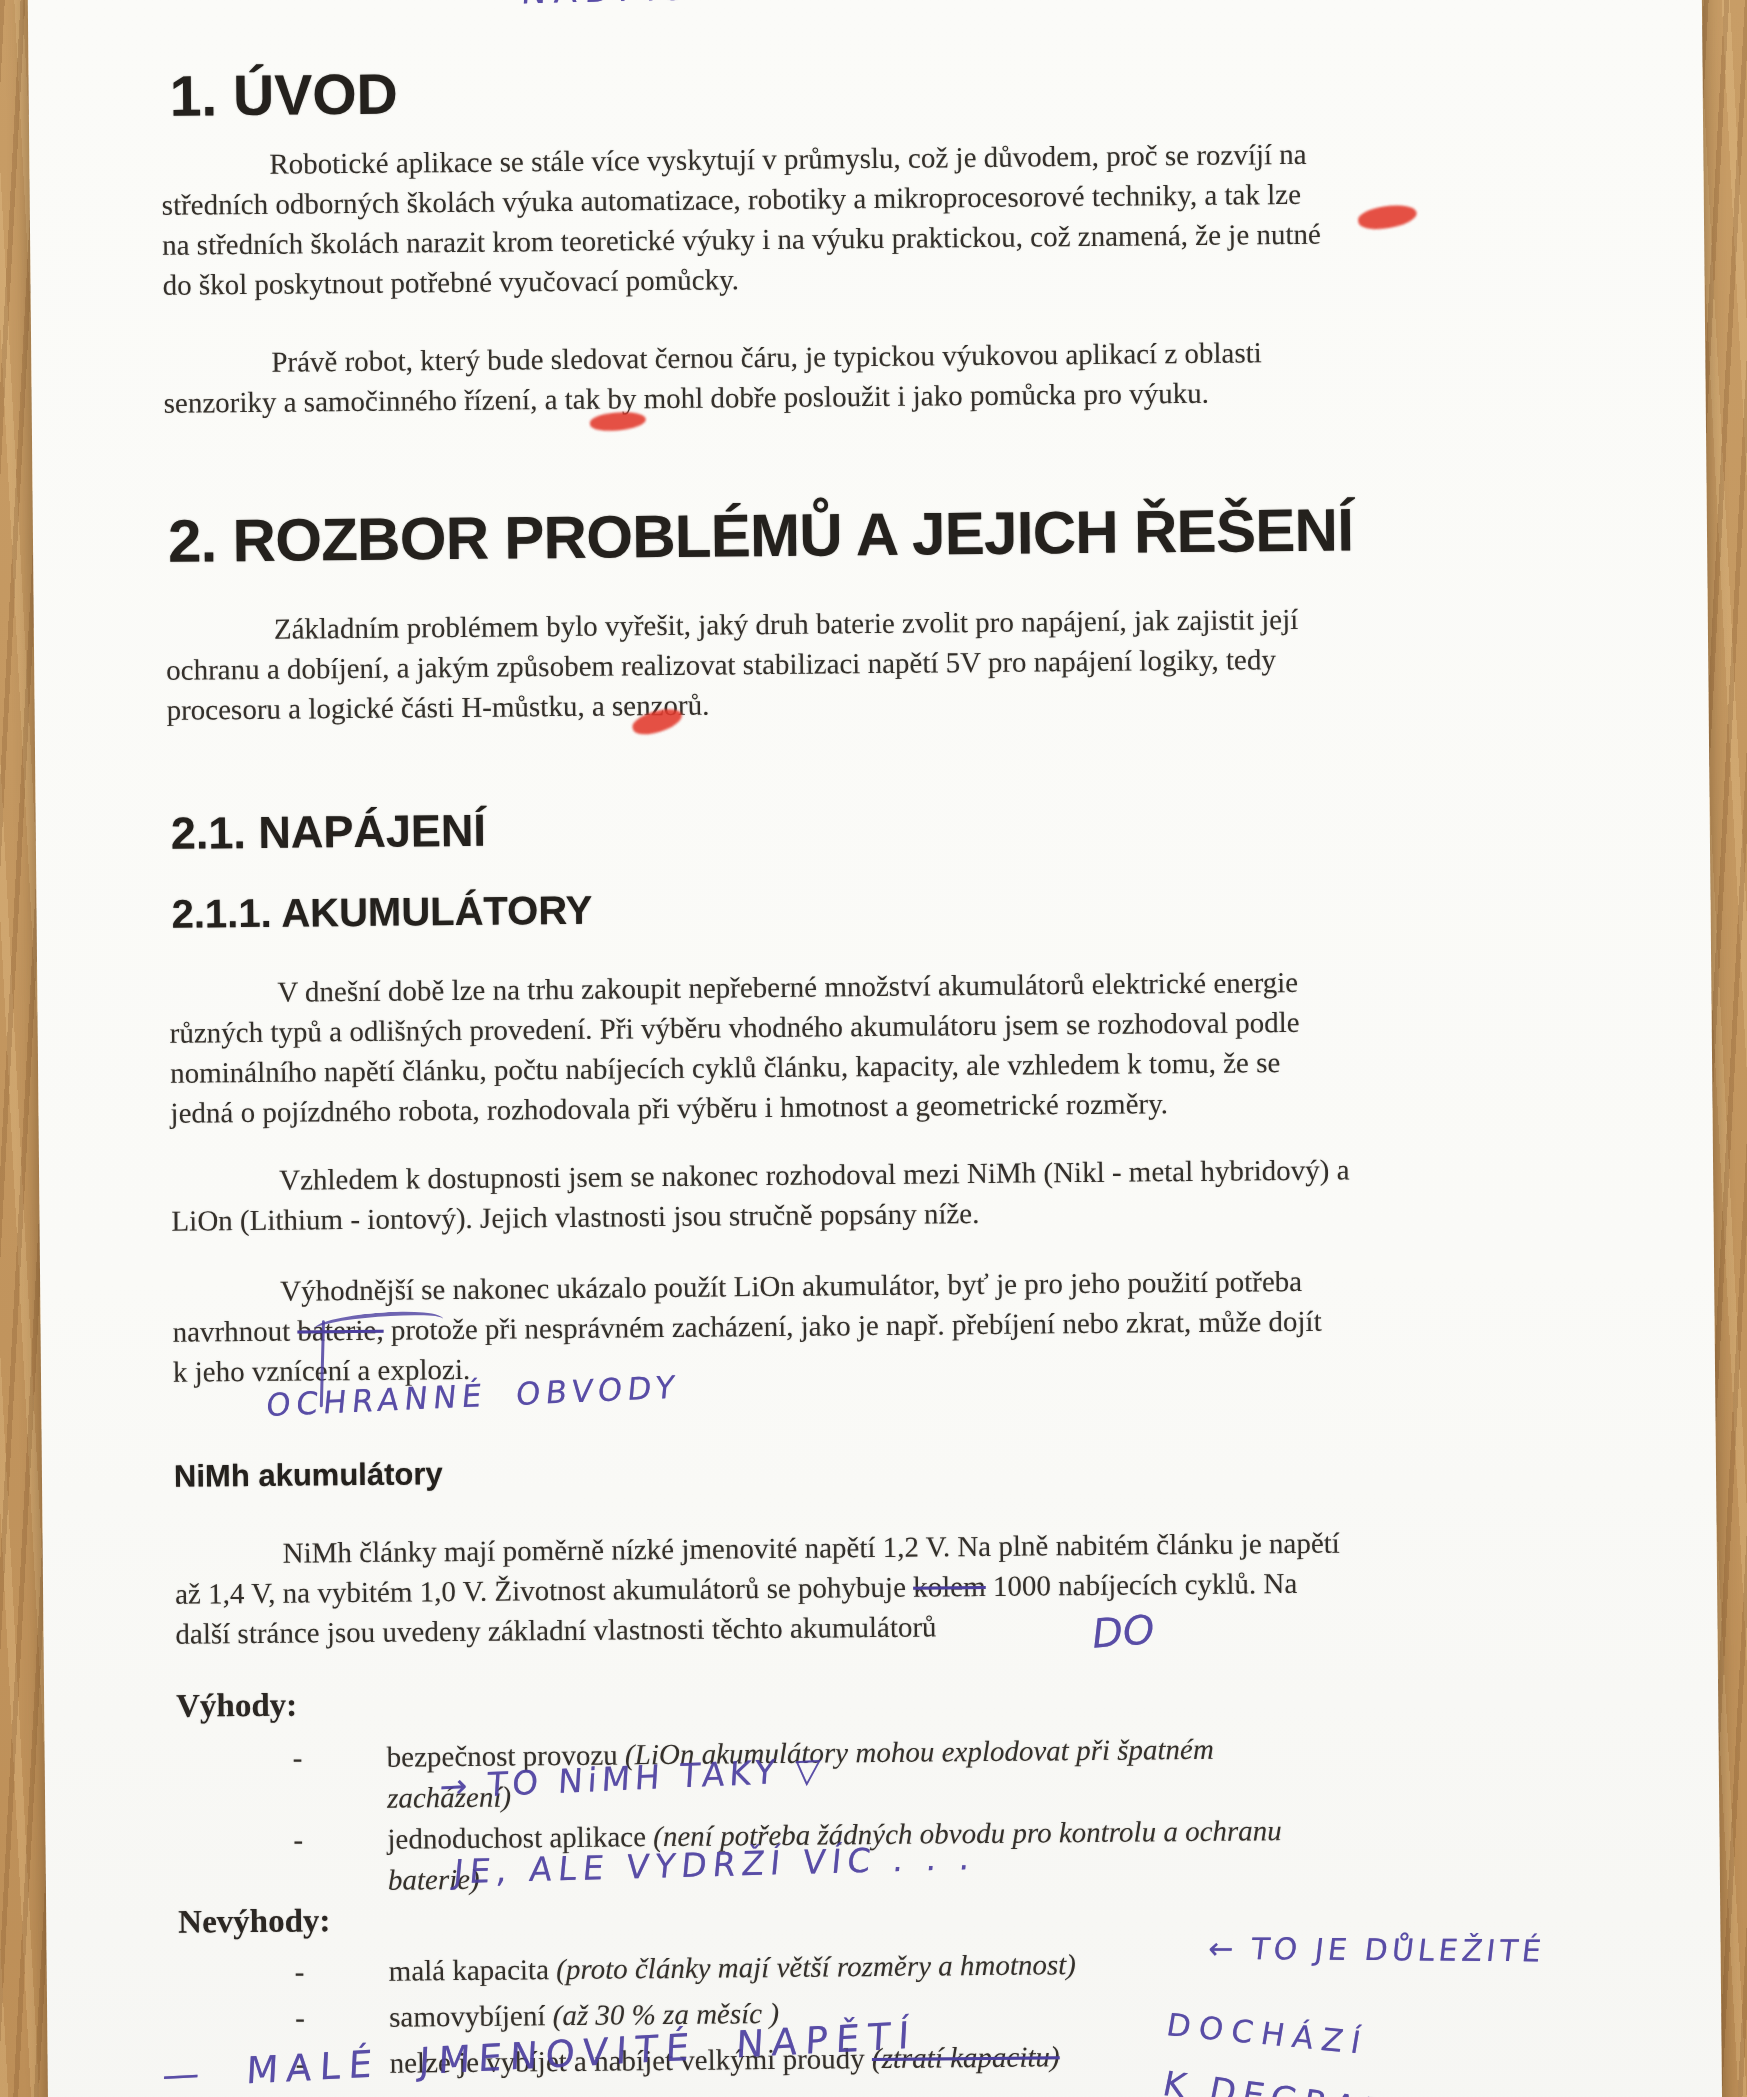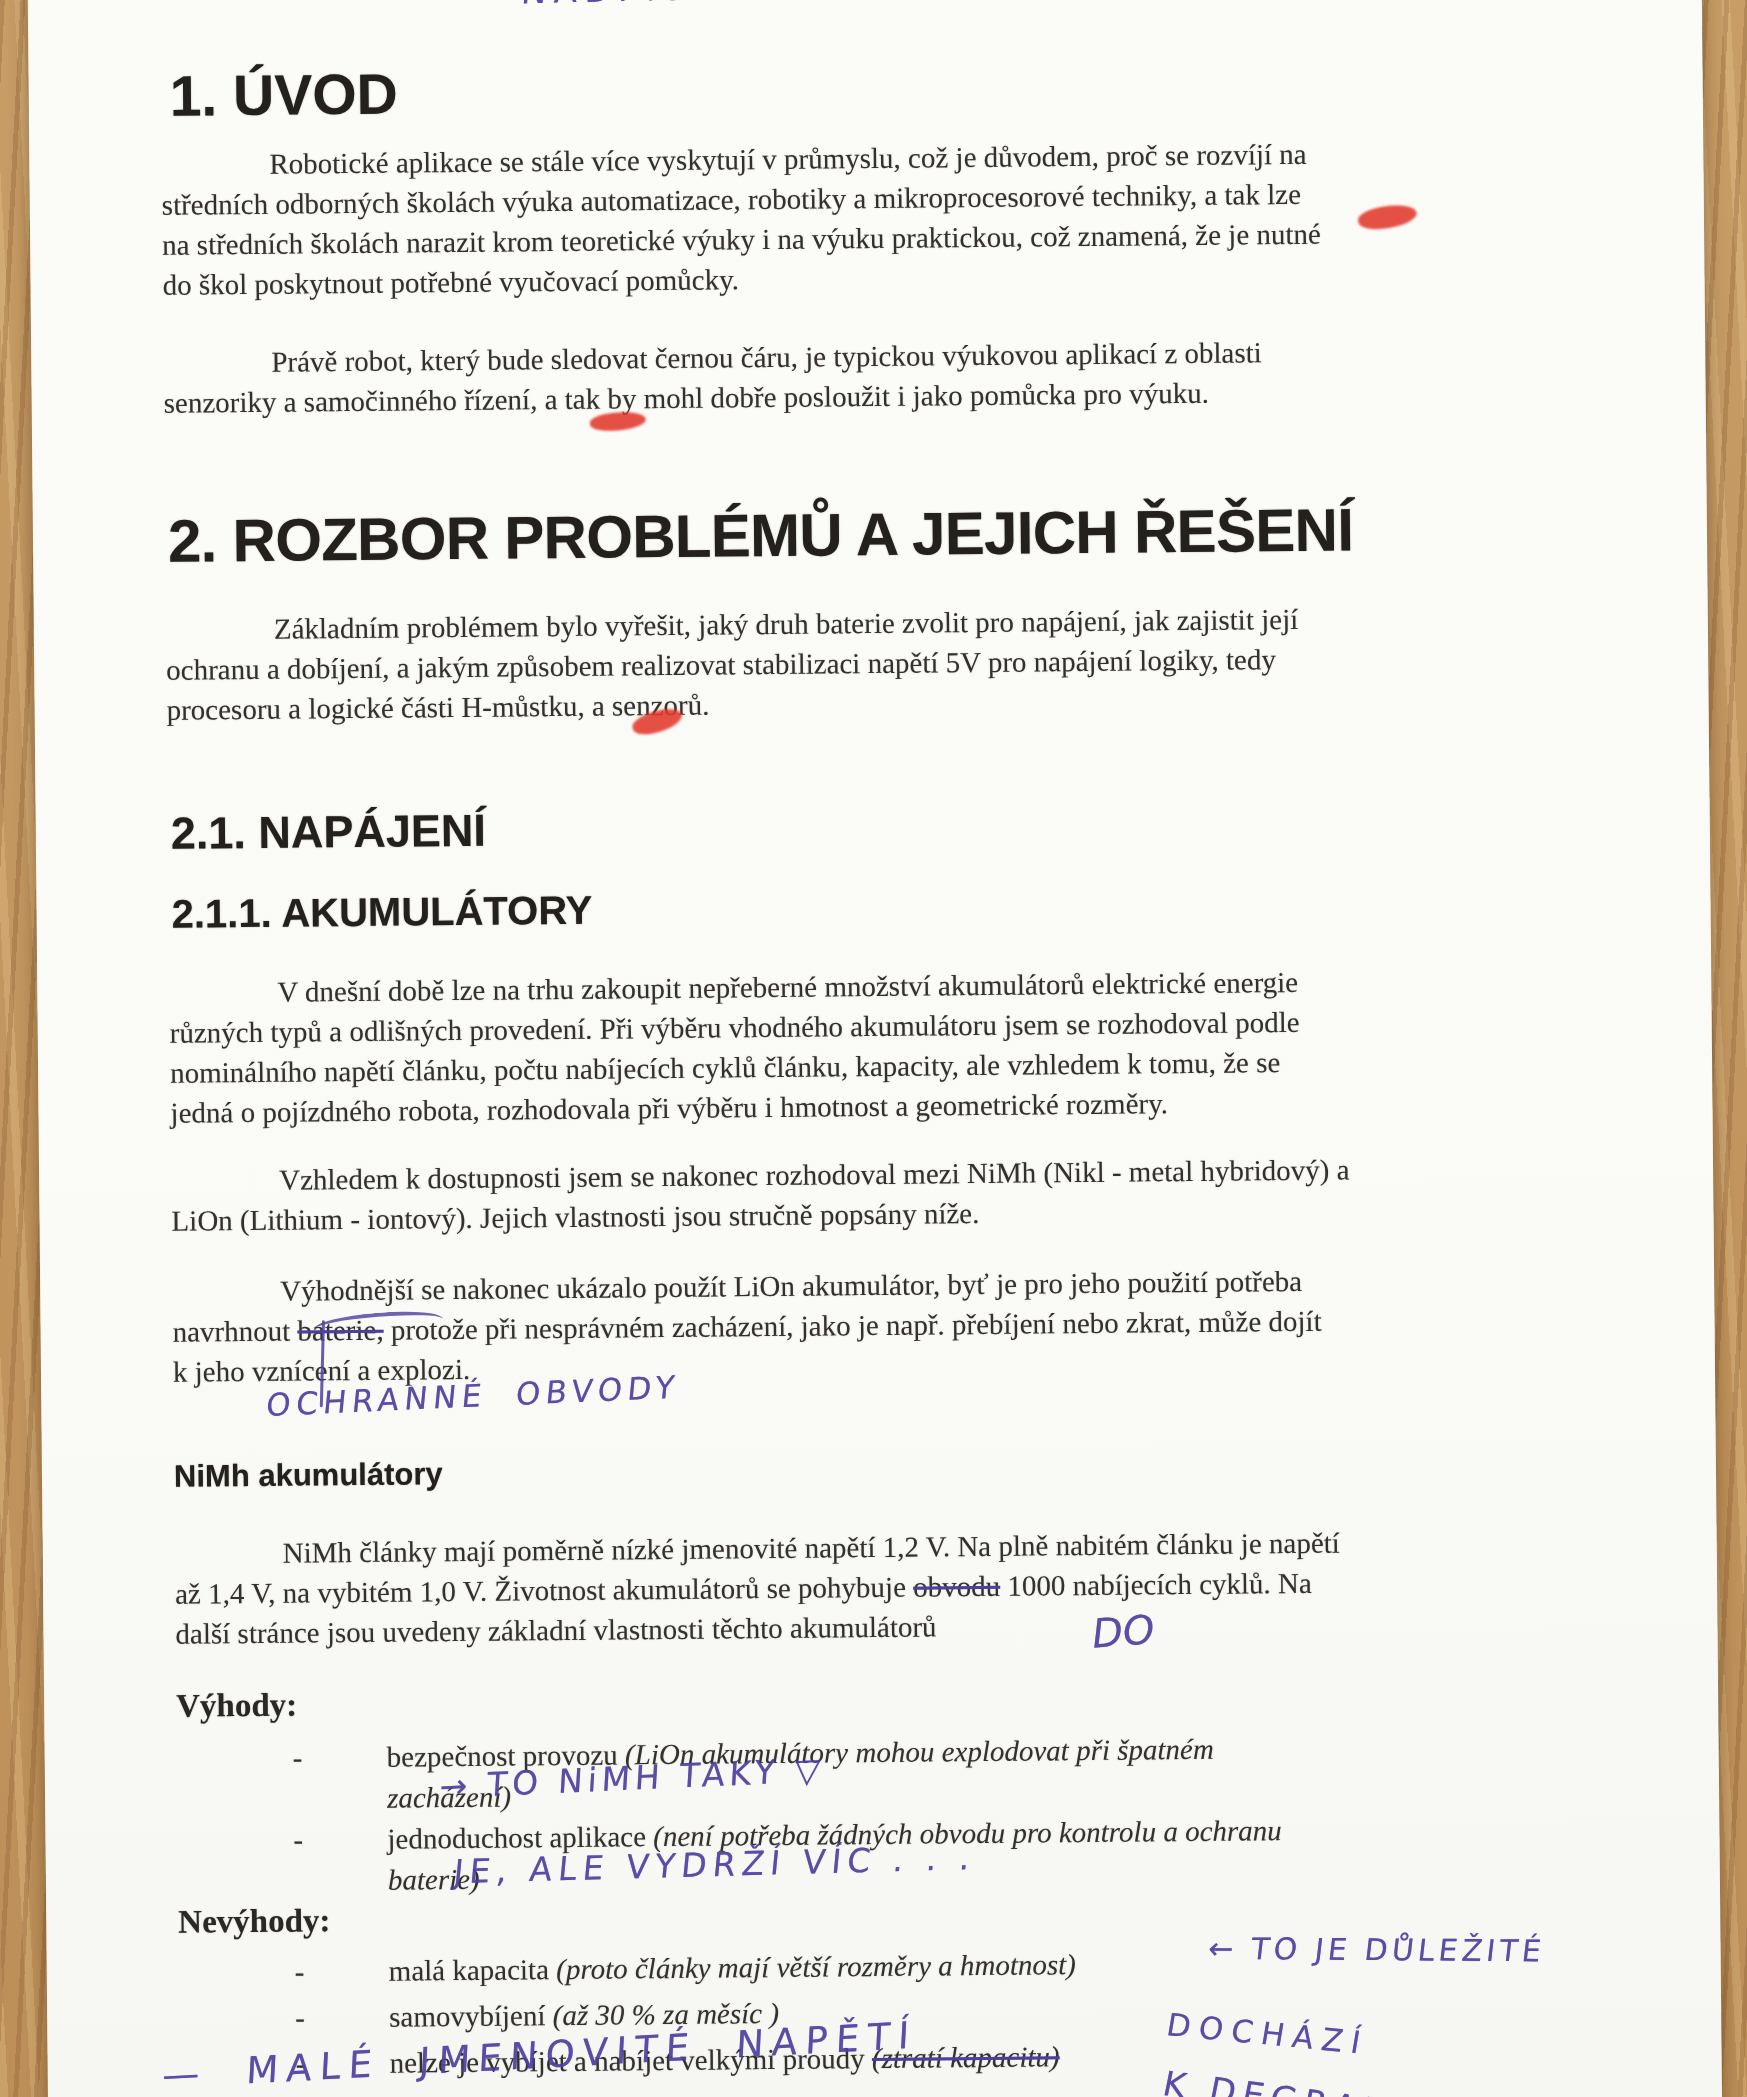--- a/index.html
+++ b/index.html
@@ -97,21 +97,21 @@
       <span class="ln">k jeho vznícení a explozi.</span>
     </div>
     <div class="pen-curve" style="left:273px;top:1328px;width:130px;height:19px;transform:rotate(-4deg);"></div>
     <div class="pen-vline" style="left:280px;top:1335px;height:87px;transform:rotate(2deg);"></div>
     <div class="hw" style="left:227px;top:1401px;font-size:31px;letter-spacing:5.5px;word-spacing:13.7px;transform:rotate(-2deg) skewX(-8deg);">OCHRANNÉ OBVODY</div>
 
     <div class="blk h-sans h5" style="left:132px;top:1472px;">NiMh akumulátory</div>
 
     <div class="blk body-text" style="left:132px;top:1547px;width:1434px;">
       <span class="ln ind">NiMh články mají poměrně nízké jmenovité napětí 1,2 V. Na plně nabitém článku je napětí</span>
-      <span class="ln"><span>až 1,4 V, na vybitém 1,0 V. Životnost akumulátorů se pohybuje </span><span class="strike-blue">obvodu</span><span> 1000 nabíjecích cyklů. Na</span></span>
+      <span class="ln"><span>až 1,4 V, na vybitém 1,0 V. Životnost akumulátorů se pohybuje </span><span class="strike-blue">kolem</span><span> 1000 nabíjecích cyklů. Na</span></span>
       <span class="ln">další stránce jsou uvedeny základní vlastnosti těchto akumulátorů</span>
     </div>
     <div class="hw" style="left:1047px;top:1633px;font-size:40px;font-style:italic;transform:rotate(-4deg);">DO</div>
 
     <div class="blk lbl" style="left:132px;top:1701px;">Výhody:</div>
 
     <ul class="blk body-text" style="left:248px;top:1752px;width:1133px;">
       <li class="li">
         <span class="dash">-</span>
         <span>

